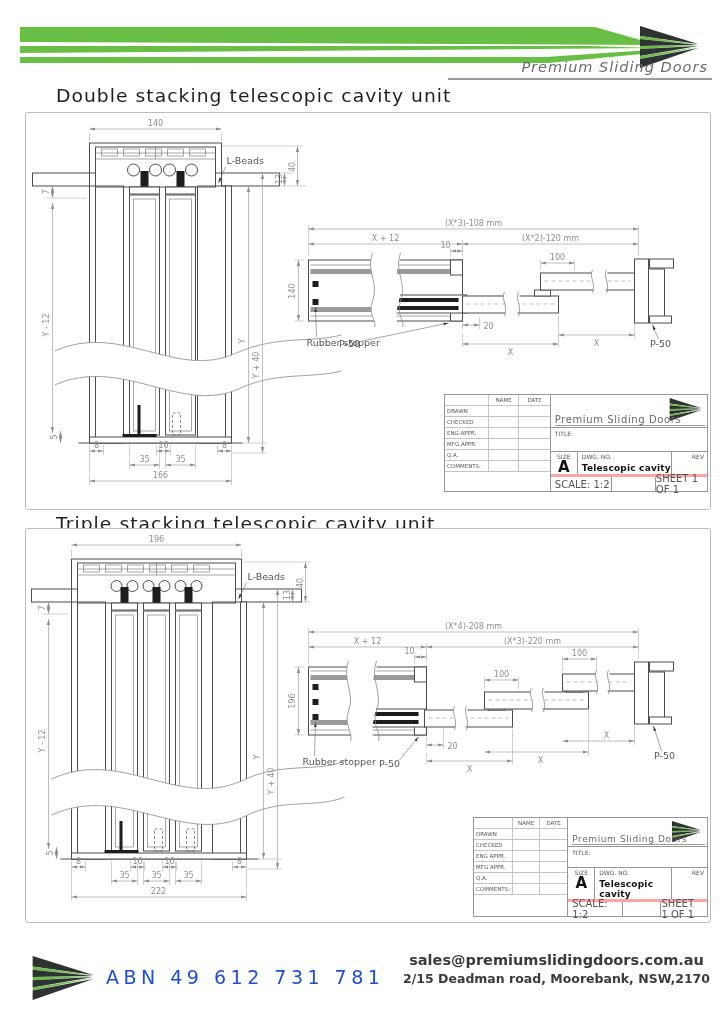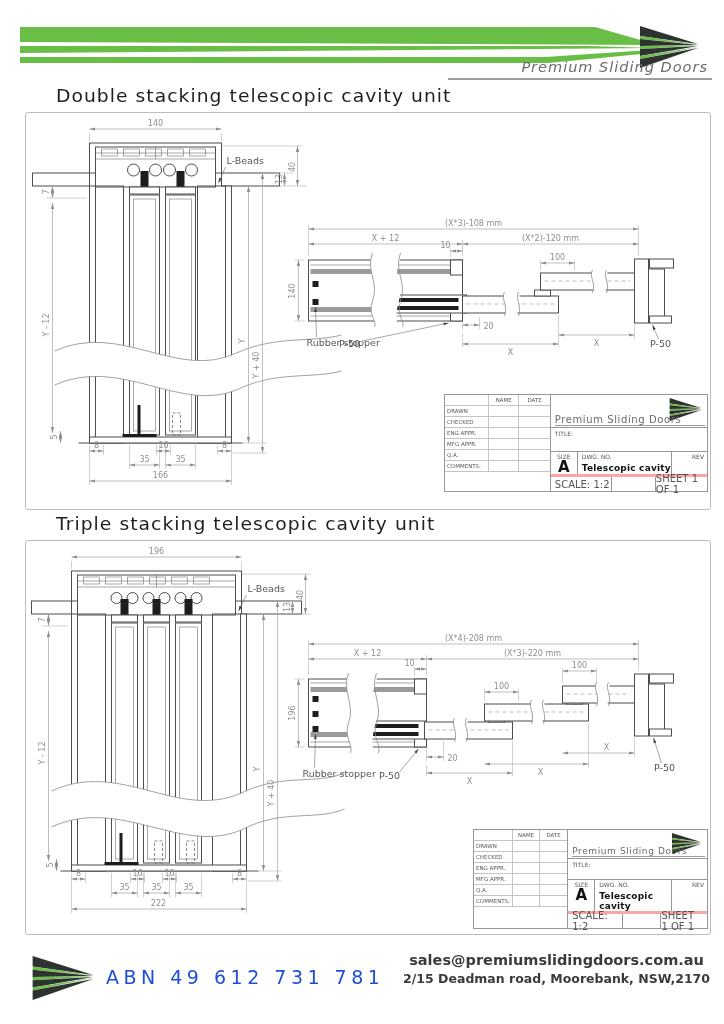--- a/index.html
+++ b/index.html
@@ -14,21 +14,21 @@
 
   
   .sec-title{position:absolute;left:56px;margin:0;font-weight:400;font-size:18px;
     color:#1f1f1f;letter-spacing:1px;white-space:nowrap;transform:scaleX(1.04);transform-origin:left;}
   #title-double{top:85px;}
   #title-triple{top:513px;}
 
   
   .panel{position:absolute;left:25px;width:684px;border:1px solid #bcbcbc;border-radius:3px;background:#fff;}
   #panel-double{top:112px;height:396px;}
-  #panel-triple{top:540px;height:393px;}
+  #panel-triple{top:528px;height:393px;}
   .panel svg.draw{position:absolute;inset:0;width:100%;height:100%;}
 
   svg text{font-family:"DejaVu Sans",sans-serif;}
   .dt{font-size:8px;fill:#8f8f8f;text-anchor:middle;}
   .lbl{font-size:9.5px;fill:#565656;text-anchor:middle;}
   .lbl.start{text-anchor:start;}
   .ln{stroke:#4d4d4d;stroke-width:1;fill:none;}
   .lnt{stroke:#6d6d6d;stroke-width:.6;fill:none;}
   .wf{fill:#fff;stroke:#4d4d4d;stroke-width:1;}
   .dim{stroke:#a3a3a3;stroke-width:.7;fill:none;}

